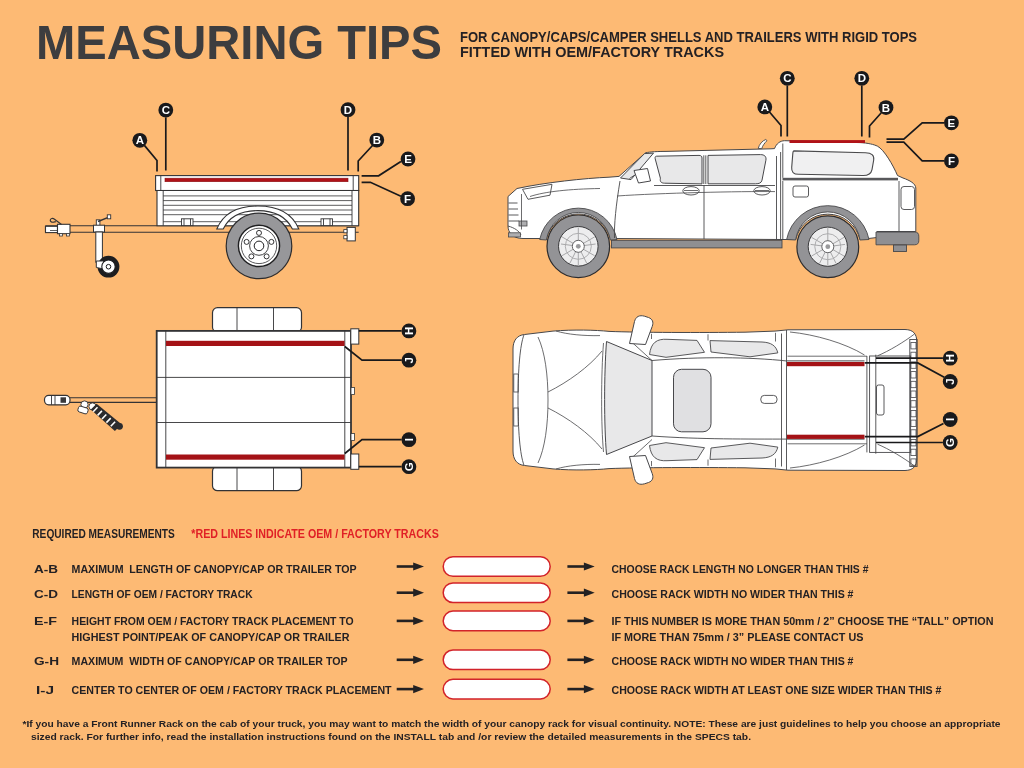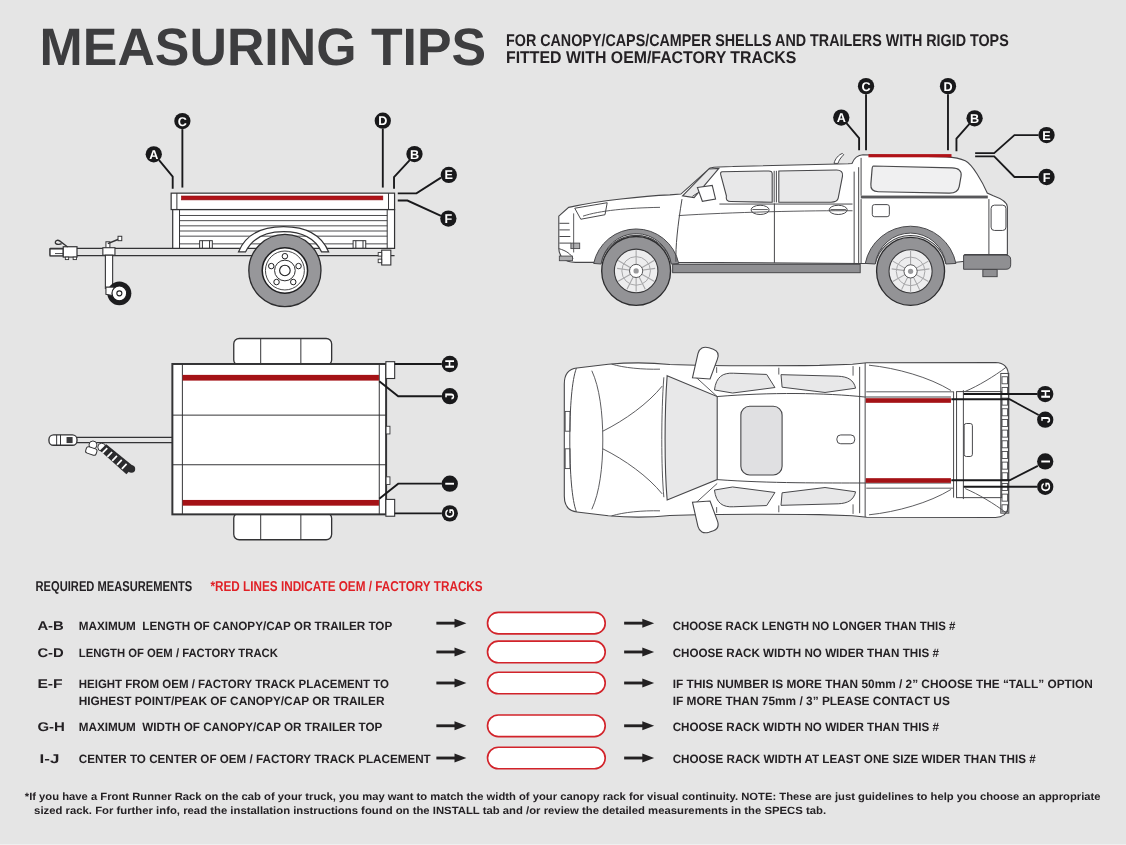--- a/index.html
+++ b/index.html
@@ -1,16 +1,16 @@
 <!DOCTYPE html>
 <html><head>
 <meta charset="utf-8">
 <style>
 html,body{margin:0;padding:0;background:#ffffff;}
-#page{position:relative;width:1024px;height:768px;overflow:hidden;background:#e5e5e5;font-family:"Liberation Sans",sans-serif;}
+#page{position:relative;width:1024px;height:768px;overflow:hidden;background:#fdba74;font-family:"Liberation Sans",sans-serif;}
 </style>
 </head>
 <body>
 <div id="page">
 <svg width="1024" height="768" viewBox="0 0 1024 768" style="position:absolute;left:0;top:0;">
 <defs>
 <g id="arr">
 <rect x="0" y="-1.3" width="17.5" height="2.6" fill="#232122"></rect>
 <path d="M16.5,-4.1 L27.3,0 L16.5,4.1 Z" fill="#232122"></path>
 </g>

